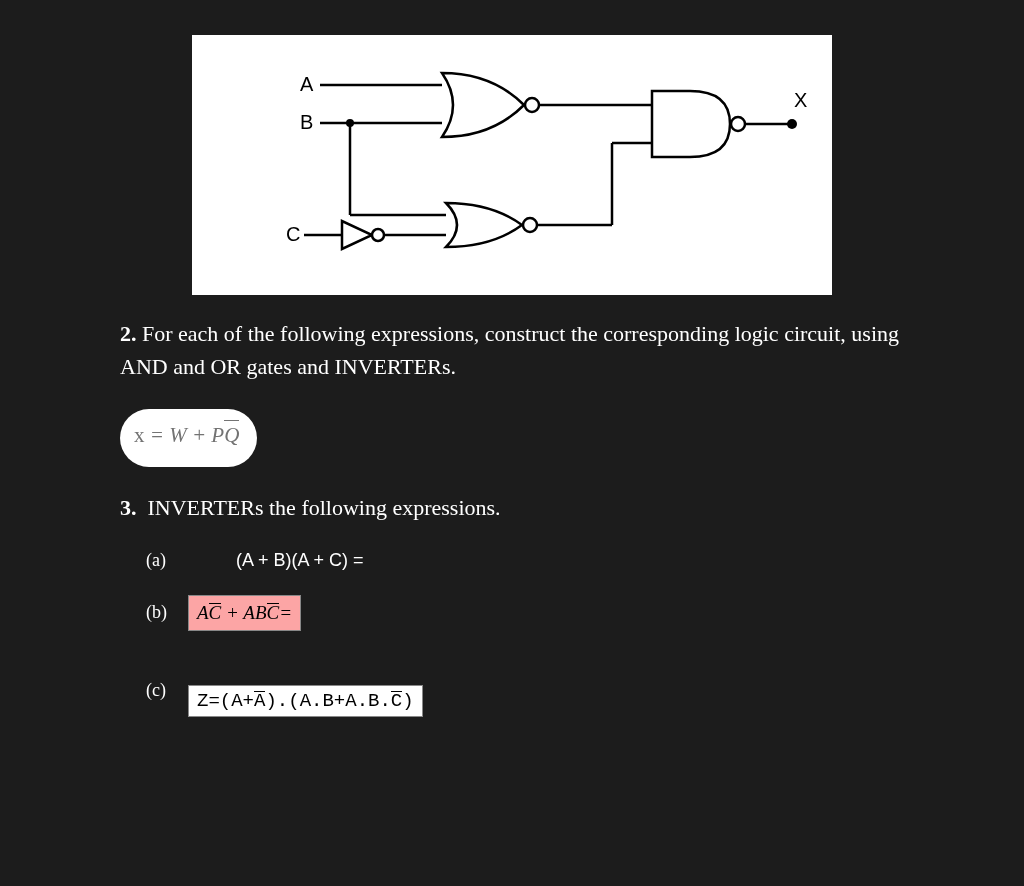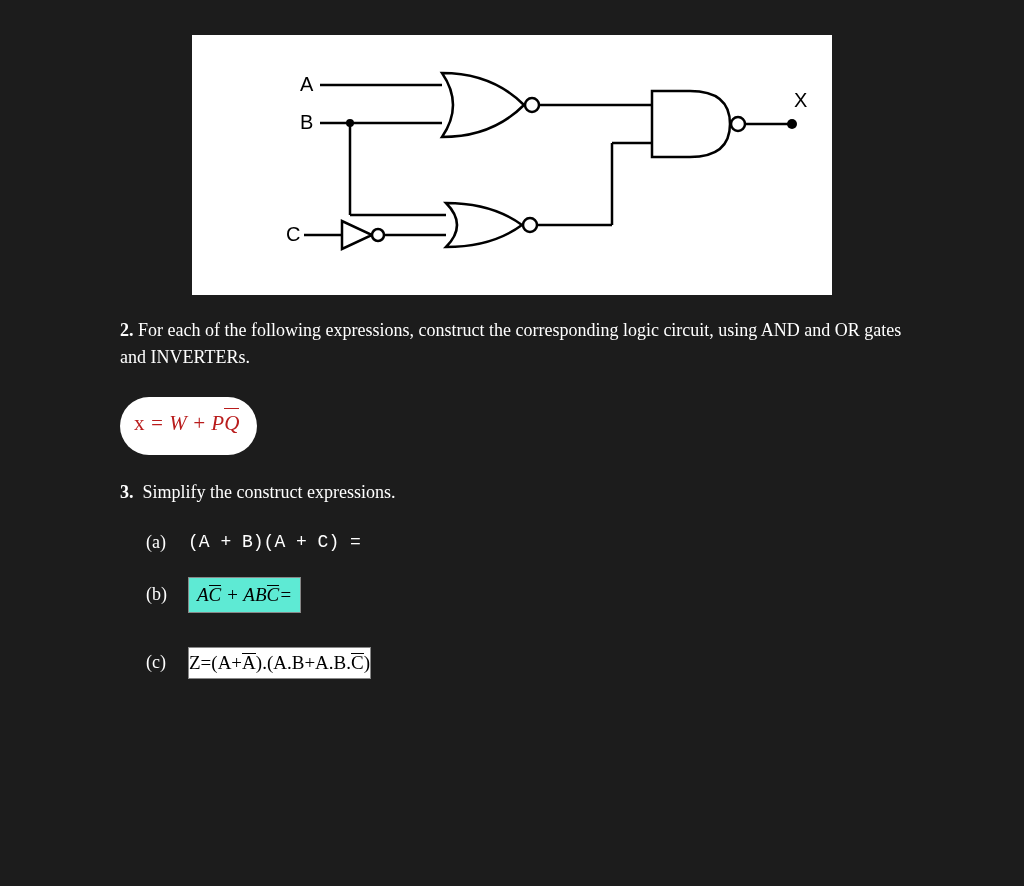--- a/index.html
+++ b/index.html
@@ -18,27 +18,27 @@
   }
   .circuit-figure {
     background: #fff;
     margin: 35px auto 22px;
     width: 640px;
     height: 260px;
     position: relative;
   }
   .circuit-figure svg { display:block; }
   .q-text {
-    font-size: 18px;
+    font-size: 22px;
     line-height: 1.5;
     margin-bottom: 26px;
   }
   .eq-box {
     background: #fff;
-    color: #b91c1c;
+    color: #737373;
     display: inline-block;
     padding: 10px 18px 14px 14px;
     margin-bottom: 24px;
     border-radius: 32px;
   }
   .eq-box .eq-line {
     font-family: 'Times New Roman', serif;
     font-style: italic;
     font-size: 21px;
     line-height: 1.6;
@@ -64,33 +64,35 @@
     display: flex;
     align-items: center;
     margin-bottom: 24px;
     font-size: 18px;
     font-family: Georgia, 'Times New Roman', serif;
   }
   .sub-label {
     width: 42px;
   }
   .sub-content {
-    font-family: Liberation Mono, monospace;
+    font-family: Liberation Sans, sans-serif;
+    margin-left: 48px;
   }
   .white-pill {
     background: #fff;
     color: #000;
-    padding: 4px 0;
+    padding: 4px 8px;
     border: 1px solid #888;
-    font-family: Liberation Serif, serif;
+    font-family: Liberation Mono, monospace;
     font-size: 19px;
     display: inline-block;
+    margin-top: 20px;
   }
   .white-pill-b {
-    background: #5eead4;
+    background: #fca5a5;
     color: #000;
     padding: 6px 8px;
     border: 1px solid #888;
     font-family: 'Times New Roman', serif;
     font-size: 19px;
     display: inline-block;
     font-style: italic;
   }
 </style>
 </head>
@@ -159,21 +161,21 @@
     <span>For each of the following expressions, construct the corresponding logic circuit, using AND and OR gates and INVERTERs.</span>
   </div>
 
   <div class="eq-box">
     <div class="eq-line"><span class="upright">x</span> = W + P<span class="ov">Q</span></div>
   </div>
 
   
   <div class="q-text">
     <b>3.</b>
-    &nbsp;<span>Simplify the construct expressions.</span>
+    &nbsp;<span>INVERTERs the following expressions.</span>
   </div>
 
   <div class="q3-list">
 
     <div class="sub-item">
       <span class="sub-label">(a)</span>
       <span class="sub-content">(A + B)(A + C) =</span>
     </div>
 
     <div class="sub-item">

